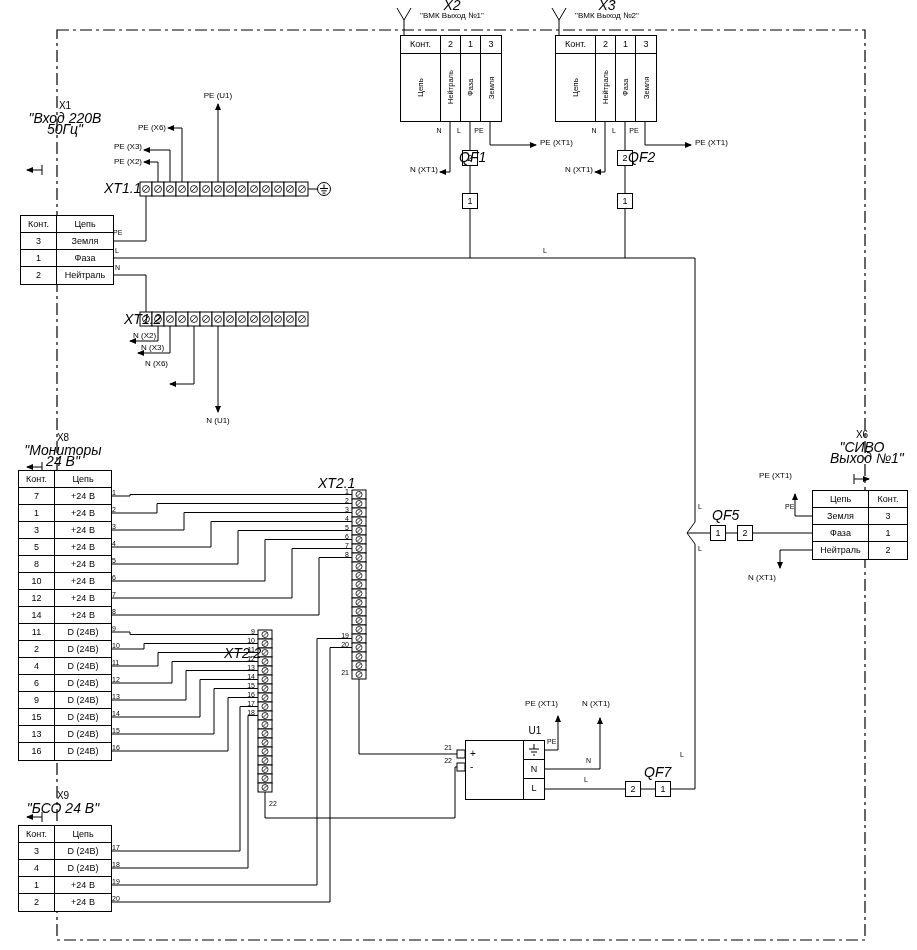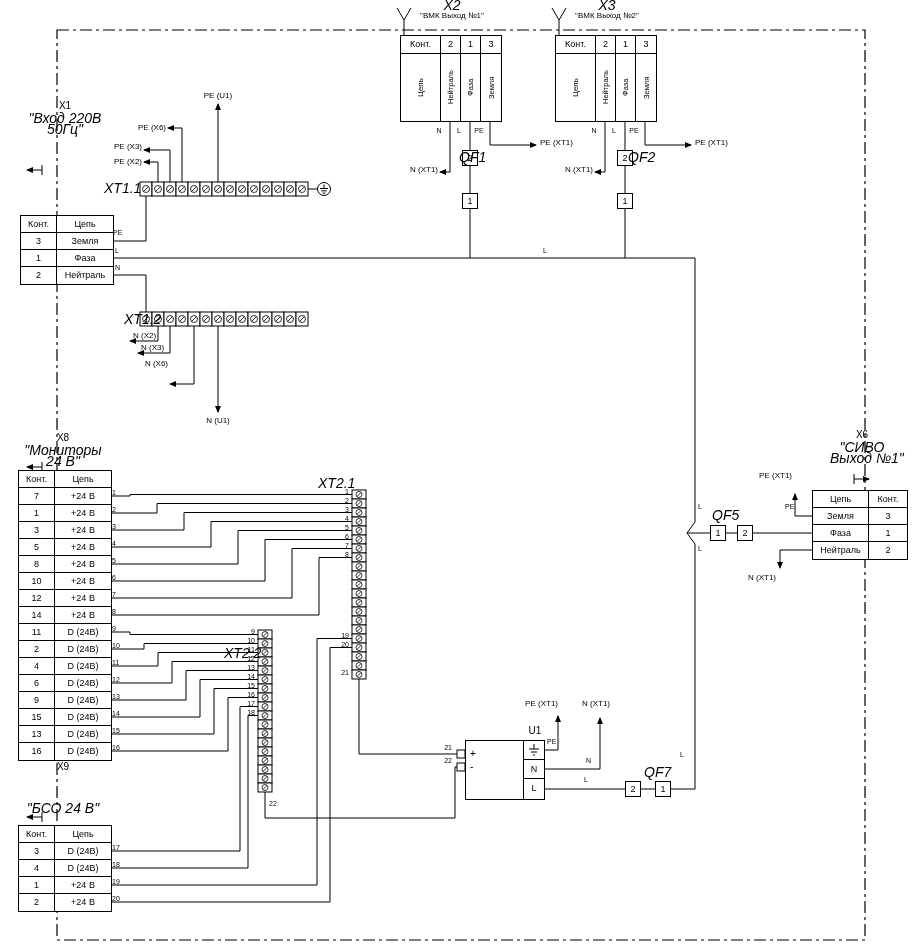--- a/index.html
+++ b/index.html
@@ -571,21 +571,21 @@
       <div class="cell c-nar">13</div>
       <div class="cell c-wide">D (24В)</div>
       <span class="wiretag">15</span>
     </div><div class="ht-row">
       <div class="cell c-nar">16</div>
       <div class="cell c-wide">D (24В)</div>
       <span class="wiretag">16</span>
     </div></div>
 </div>
 
-<div class="lbl big ctr" style="left:16px;top:762px;width:94px;">X9</div>
+<div class="lbl big ctr" style="left:16px;top:791px;width:94px;">X9</div>
 <div class="lbl mid ctr" style="left:16px;top:803px;width:94px;">"БСО 24 В"</div>
 <div class="htab" style="left:18px;top:825px;">
   <div class="ht-row">
     <div class="cell c-nar">Конт.</div>
     <div class="cell c-wide">Цепь</div>
   </div>
   <div class="ht-body">
     
   <div class="ht-row">
       <div class="cell c-nar">3</div>

